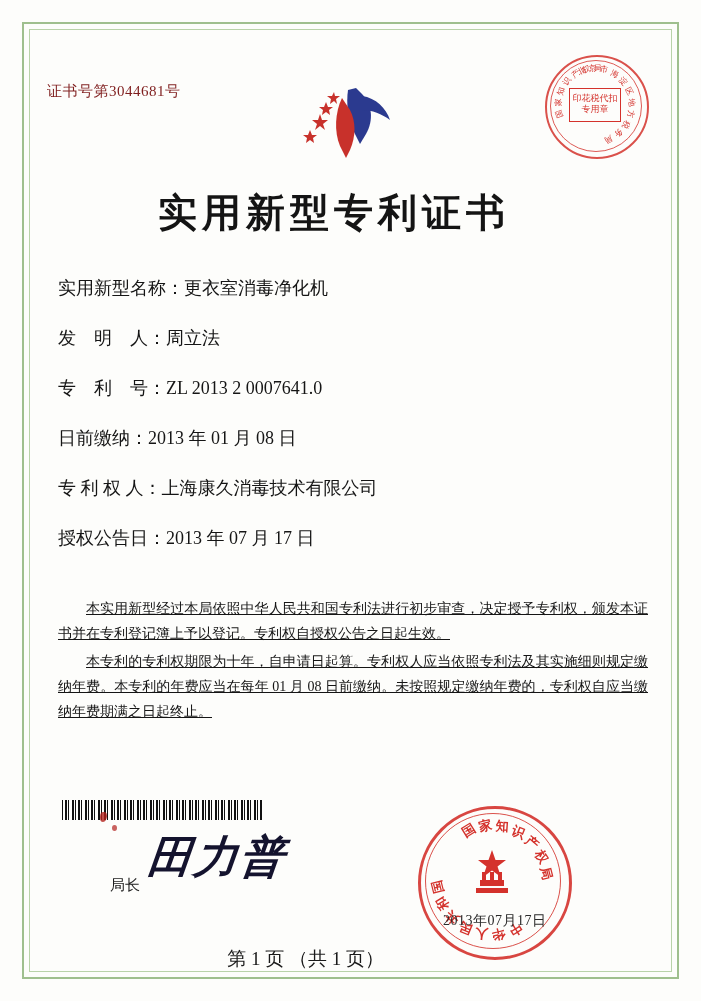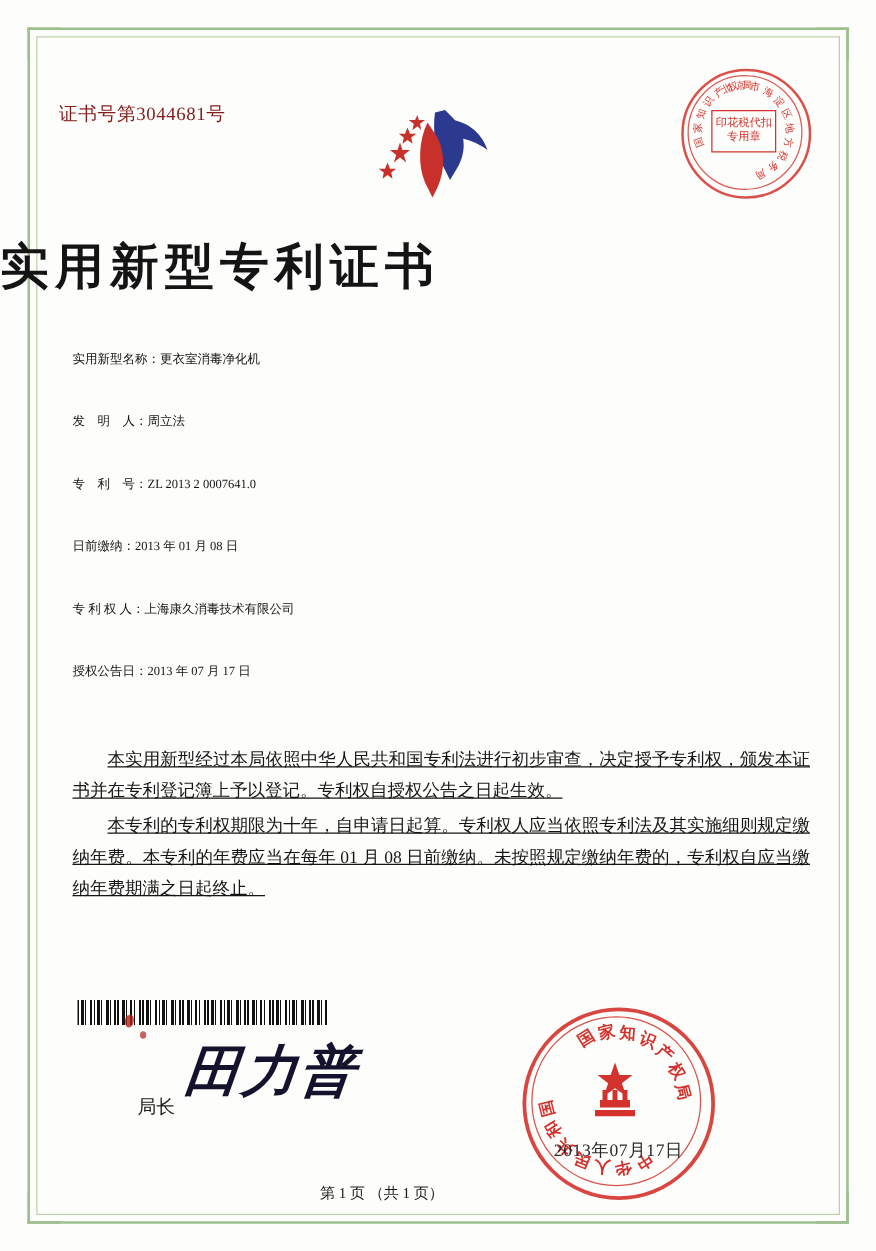--- a/index.html
+++ b/index.html
@@ -111,36 +111,36 @@
     left: 50px; top: 50px;
     transform-origin: 0 0;
     white-space: nowrap;
   }
 
   
   .main-title {
     position: absolute;
     left: 0; top: 186px;
     width: 668px;
-    text-align: left;
+    text-align: center;
     font-size: 39px;
     font-weight: bold;
     letter-spacing: 5px;
     font-family: "Liberation Serif", "DejaVu Serif", serif;
     color: #141414;
   }
 
   
   .fields {
     position: absolute;
     left: 58px; top: 278px;
     width: 600px;
   }
   .field-row {
-    font-size: 10px;
+    font-size: 18px;
     line-height: 20px;
     margin-bottom: 30px;
     white-space: nowrap;
     color: #151515;
   }
   .field-label {
     display: inline-block;
   }
   .field-value {
     display: inline;
@@ -250,21 +250,21 @@
     color: #2a2a2a;
     letter-spacing: .5px;
   }
 
   
   .footer {
     position: absolute;
     left: 0; top: 946px;
     width: 611px;
     text-align: center;
-    font-size: 12px;
+    font-size: 19px;
     color: #1a1a1a;
   }
 </style>
 </head>
 <body>
 
 <div class="page">
 
   <div class="frame-outer"></div>
   <div class="frame-inner"></div>

